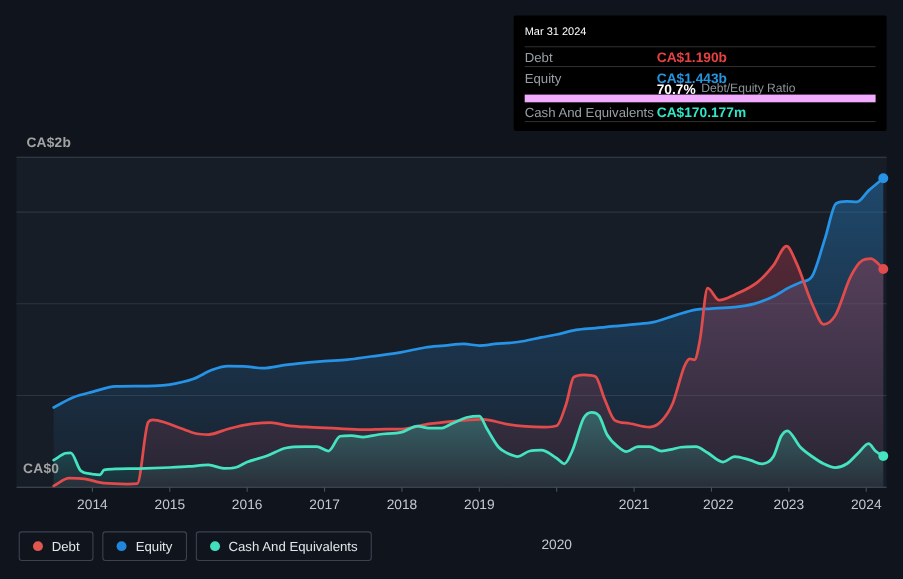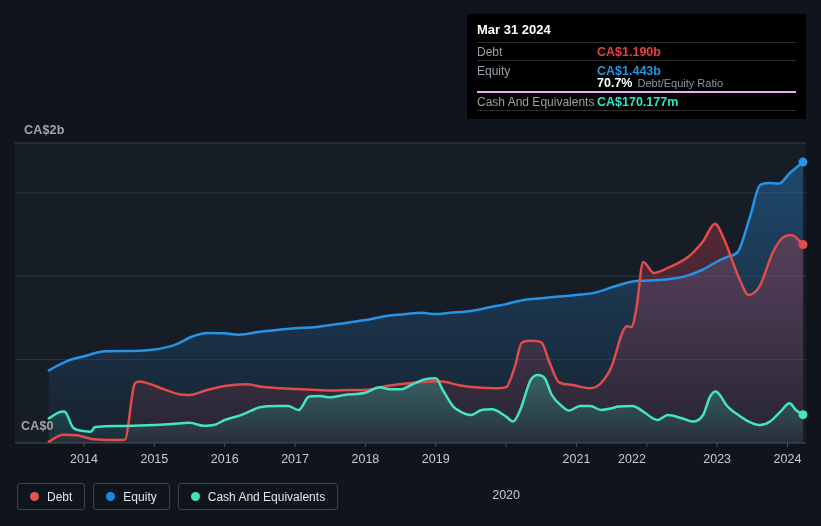--- a/index.html
+++ b/index.html
@@ -9,28 +9,28 @@
   svg.chart{position:absolute;left:0;top:0;}
   .axis-label{position:absolute;color:#a3a3a3;font-size:12.5px;font-weight:bold;letter-spacing:.2px;}
   .axis-label.top{left:24px;top:123px;}
   .axis-label.zero{left:21px;top:419px;}
   .x-ticks{position:absolute;left:0;top:452px;width:769px;height:16px;}
   .x-tick{position:absolute;top:0;width:60px;margin-left:-30px;text-align:center;
           color:#c3cad3;font-size:12.5px;}
   
   .tooltip{position:absolute;left:467px;top:14px;width:339px;height:105px;background:#000;
            box-sizing:border-box;padding:0 10px;border-radius:2px;}
-  .tt-title{height:29px;line-height:31px;color:#fff;font-size:13px;font-weight:bold;
+  .tt-title{height:29px;line-height:31px;color:#fff;font-size:10px;font-weight:normal;
             border-bottom:1px solid #2d2d2d;box-sizing:border-box;}
   .tt-row{display:flex;align-items:center;box-sizing:border-box;}
   .tt-row .lbl{width:120px;flex:0 0 120px;color:#98a0a7;font-size:12px;}
   .tt-row .val{font-size:12.5px;font-weight:bold;}
   .row-debt{height:18px;border-bottom:1px solid #2d2d2d;}
   .row-equity{height:17px;padding-top:2px;}
-  .row-ratio{height:15px;border-bottom:2px solid #f0abfc;padding-bottom:3px;}
+  .row-ratio{height:15px;border-bottom:7px solid #f0abfc;padding-bottom:3px;}
   .row-cash{height:18px;border-bottom:1px solid #2d2d2d;}
   .val-debt{color:#e64141;} .val-equity{color:#2394df;} .val-cash{color:#2ee6c8;}
   .ratio-pct{color:#fff;font-size:12.5px;font-weight:bold;}
   .ratio-txt{color:#8d9399;font-size:11px;margin-left:5px;}
   
   .legend{position:absolute;left:17px;top:483px;display:flex;gap:8px;}
   .chip{display:flex;align-items:center;height:27px;box-sizing:border-box;
         border:1px solid #3b434e;border-radius:3px;padding:0 12px;cursor:pointer;}
   .chip .dot{width:9px;height:9px;border-radius:50%;margin-right:8px;flex:0 0 9px;}
   .chip .txt{color:#e2e6ea;font-size:12px;white-space:nowrap;}
@@ -88,21 +88,21 @@
 
   <div class="x-ticks" id="x-ticks">
       <div class="x-tick" style="left: 84px;">2014</div>
       <div class="x-tick" style="left: 154.35px;">2015</div>
       <div class="x-tick" style="left: 224.7px;">2016</div>
       <div class="x-tick" style="left: 295.05px;">2017</div>
       <div class="x-tick" style="left: 365.4px;">2018</div>
       <div class="x-tick" style="left: 435.75px;">2019</div>
       <div class="x-tick" style="left: 506.1px; margin-top: 36px;">2020</div>
       <div class="x-tick" style="left: 576.45px;">2021</div>
-      <div class="x-tick" style="left: 632px;">2022</div>
+      <div class="x-tick" style="left: 653px;">2022</div>
       <div class="x-tick" style="left: 717.15px;">2023</div>
       <div class="x-tick" style="left: 787.5px;">2024</div>
     </div>
 
   <div class="tooltip">
     <div class="tt-title">Mar 31 2024</div>
     <div class="tt-row row-debt">
       <span class="lbl">Debt</span>
       <span class="val val-debt">CA$1.190b</span>
     </div>

